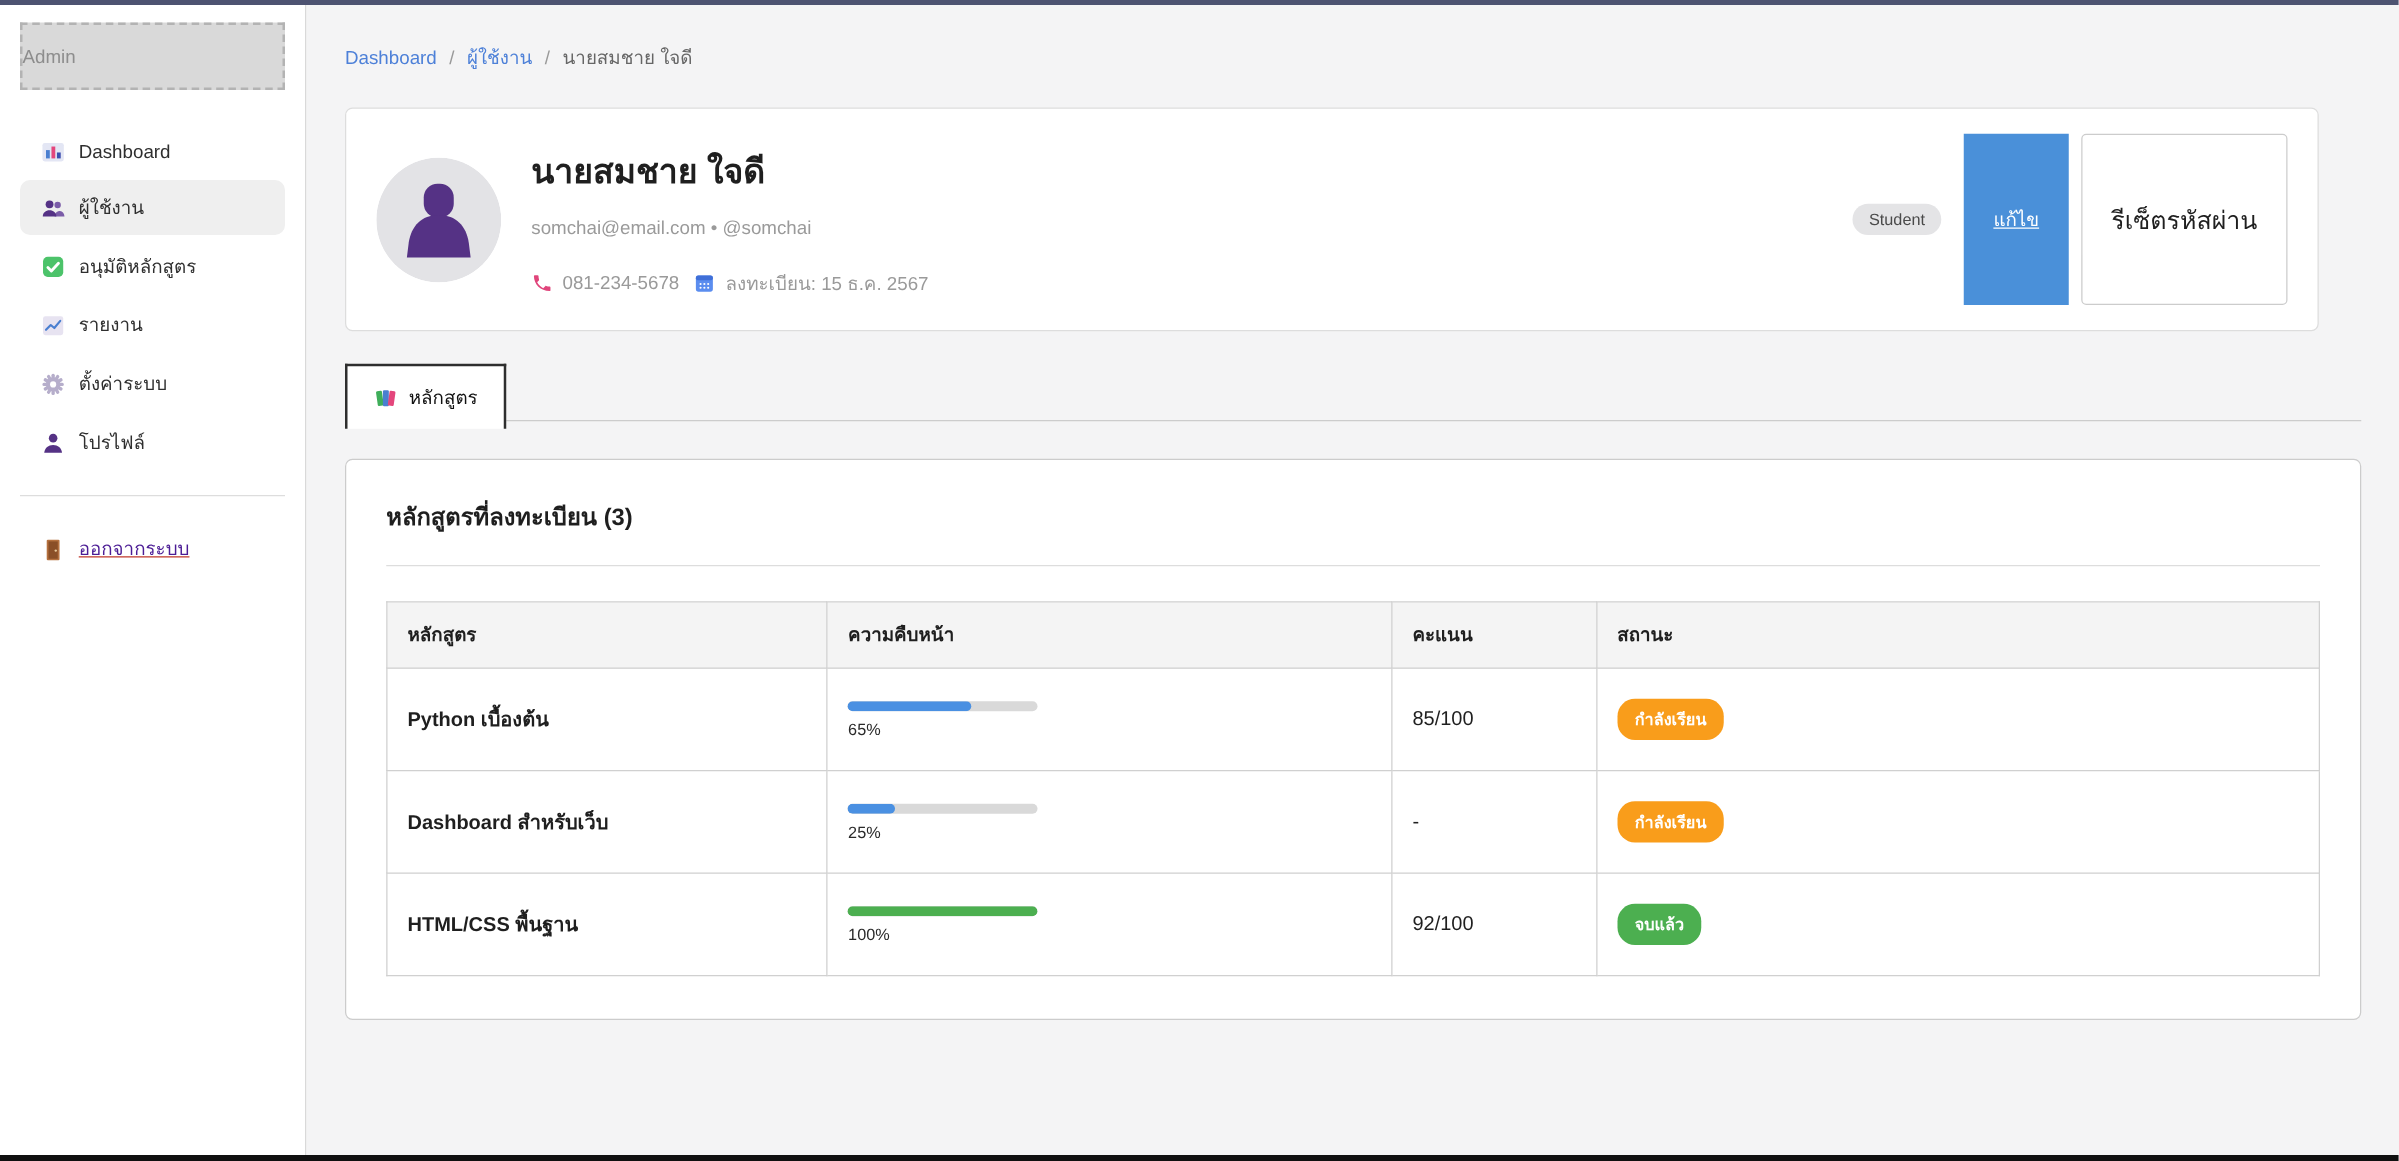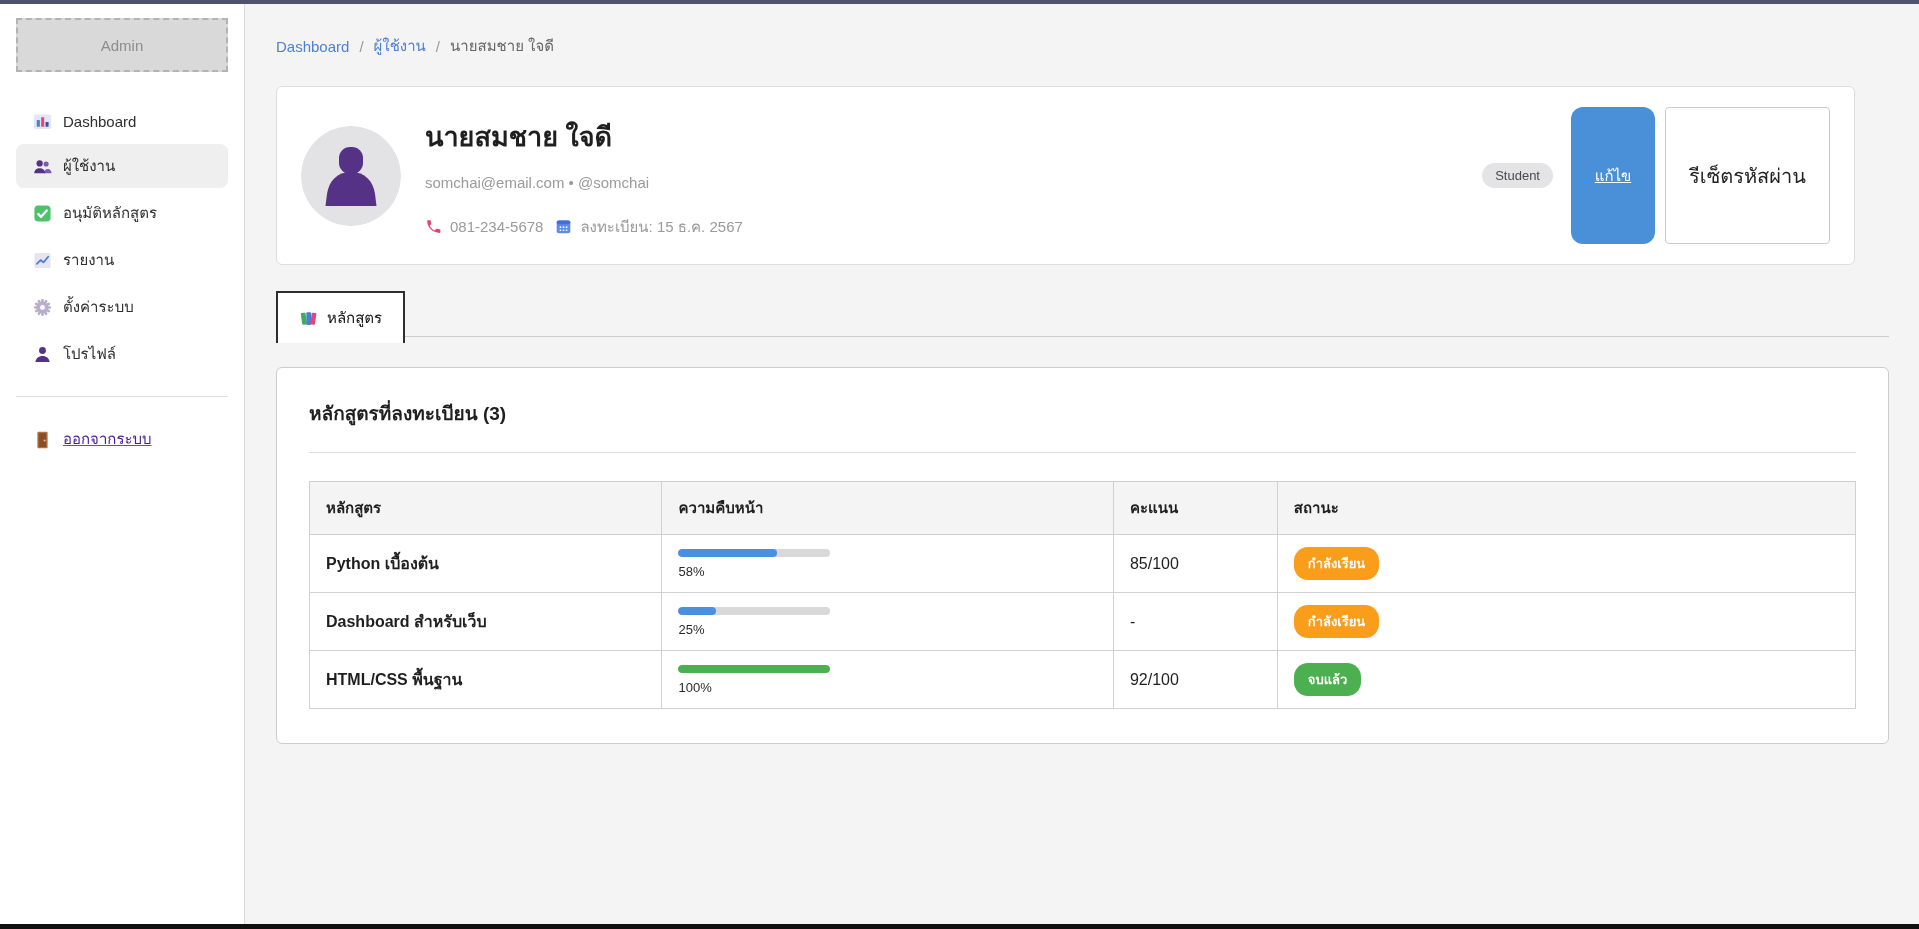--- a/index.html
+++ b/index.html
@@ -7,21 +7,21 @@
   body {
     width:1919px; height:929px; position:relative; overflow:hidden;
     font-family:"Liberation Sans", sans-serif; background:#f4f4f5; color:#1f1f1f;
   }
   .top-strip { position:absolute; top:0; left:0; right:0; height:4px; background:#4d5371; z-index:20; }
   .bottom-strip { position:absolute; bottom:0; left:0; right:0; height:5px; background:#101010; z-index:20; }
 
   
   .sidebar { position:absolute; top:4px; bottom:5px; left:0; width:245px; background:#fff; border-right:1px solid #d9d9d9; }
   .logo-box { margin:14px 16px 30px; height:54px; background:#d9d9d9; border:2px dashed #b3b3b3;
-              display:flex; align-items:center; justify-content:center; color:#8d8d8d; font-size:15px; }
+              display:flex; align-items:center; color:#8d8d8d; font-size:15px; }
   .side-item { margin:3px 16px; padding:10px 17px; display:flex; align-items:center; gap:11px;
                font-size:15px; color:#2f2f2f; border-radius:8px; cursor:pointer; white-space:nowrap; }
   .side-item.active { background:#efefef; }
   .icn { width:19px; height:19px; display:inline-flex; flex:0 0 auto; }
   .icn svg { width:100%; height:100%; }
   .side-divider { border:none; border-top:1px solid #ddd; margin:20px 16px; }
   .logout-item { color:#c0392b; text-decoration:underline; text-decoration-color:#c0392b; }
   .logout-item span { color:#4c1d95; }
 
   
@@ -36,41 +36,41 @@
   .avatar { width:100px; height:100px; border-radius:50%; overflow:hidden; flex:0 0 auto; }
   .avatar svg { width:100%; height:100%; display:block; }
   .p-info { flex:1 1 auto; padding-top:2px; }
   .p-name { font-size:27px; font-weight:bold; color:#1f1f1f; margin-bottom:16px; }
   .p-email { font-size:15px; color:#9a9a9a; margin-bottom:24px; }
   .p-meta { display:flex; align-items:center; gap:12px; font-size:15px; color:#9a9a9a; }
   .meta-item { display:flex; align-items:center; gap:8px; }
   .meta-item .icn { width:17px; height:17px; }
   .p-right { display:flex; align-items:center; flex:0 0 auto; }
   .role-badge { background:#e4e4e6; color:#4a4a4a; font-size:13px; padding:5px 13px; border-radius:13px; margin-right:18px; }
-  .btn-edit { width:84px; height:137px; margin-right:10px; background:#4a90d9; border:none; border-radius:12px;
+  .btn-edit { width:84px; height:137px; margin-right:10px; background:#4a90d9; border:none; border-radius:0;
               color:#fff; font-size:15px; text-decoration:underline; display:flex; align-items:center;
               justify-content:center; cursor:pointer; font-family:inherit; }
   .btn-reset { width:165px; height:137px; background:#fff; border:1px solid #ccc; border-radius:4px;
                color:#1f1f1f; font-size:20px; cursor:pointer; font-family:inherit; }
 
   
   .tabbar { position:relative; height:52px; margin-top:26px; }
   .tabbar::after { content:""; position:absolute; left:0; right:0; bottom:6px; border-bottom:1px solid #ccc; }
   .tab { position:absolute; left:0; top:0; height:52px; z-index:1; background:#fff;
          border:2px solid #2e2e2e; border-bottom:none; display:inline-flex; align-items:center;
          gap:9px; padding:0 21px; font-size:15px; color:#111; cursor:pointer; }
 
   
   .panel { margin-top:24px; background:#fff; border:1px solid #ccc; border-radius:6px; padding:30px 32px 34px; }
   .panel-title { font-size:19px; font-weight:bold; color:#1f1f1f; }
   .panel-divider { border:none; border-top:1px solid #ddd; margin:24px 0 28px; }
   table.courses { width:100%; border-collapse:collapse; border:1px solid #b7b7b7; }
   .courses th { background:#f4f4f4; font-size:15px; font-weight:bold; color:#1f1f1f; text-align:left;
                 padding:14px 16px; border:1px solid #d0d0d0; }
-  .courses td { padding:12px 16px; border:1px solid #d0d0d0; vertical-align:middle; font-size:16px; color:#1f1f1f; }
+  .courses td { padding:24px 16px; border:1px solid #d0d0d0; vertical-align:middle; font-size:16px; color:#1f1f1f; }
   .course-cell { font-weight:bold; }
   .track { width:152px; height:8px; background:#d9d9d9; border-radius:4px; overflow:hidden; }
   .fill { height:100%; border-radius:4px; }
   .pct { font-size:13px; color:#2a2a2a; margin-top:7px; }
   .status-badge { display:inline-block; padding:6px 14px; border-radius:14px; font-size:13px; font-weight:bold; color:#fff; }
 </style>
 </head>
 <body>
 
 <div class="top-strip"></div>
@@ -249,21 +249,21 @@
             <th>สถานะ</th>
           </tr>
       </thead>
       <tbody>
   <tr>
     <td class="course-cell">Python เบื้องต้น</td>
     <td>
       <div class="track">
         <div class="fill" style="width: 65%; background: rgb(74, 144, 226);"></div>
       </div>
-      <div class="pct">58%</div>
+      <div class="pct">65%</div>
     </td>
     <td>85/100</td>
     <td>
       <span class="status-badge" style="background: rgb(249, 157, 27);">กำลังเรียน</span>
     </td>
   </tr>
 
   <tr>
     <td class="course-cell">Dashboard สำหรับเว็บ</td>
     <td>

